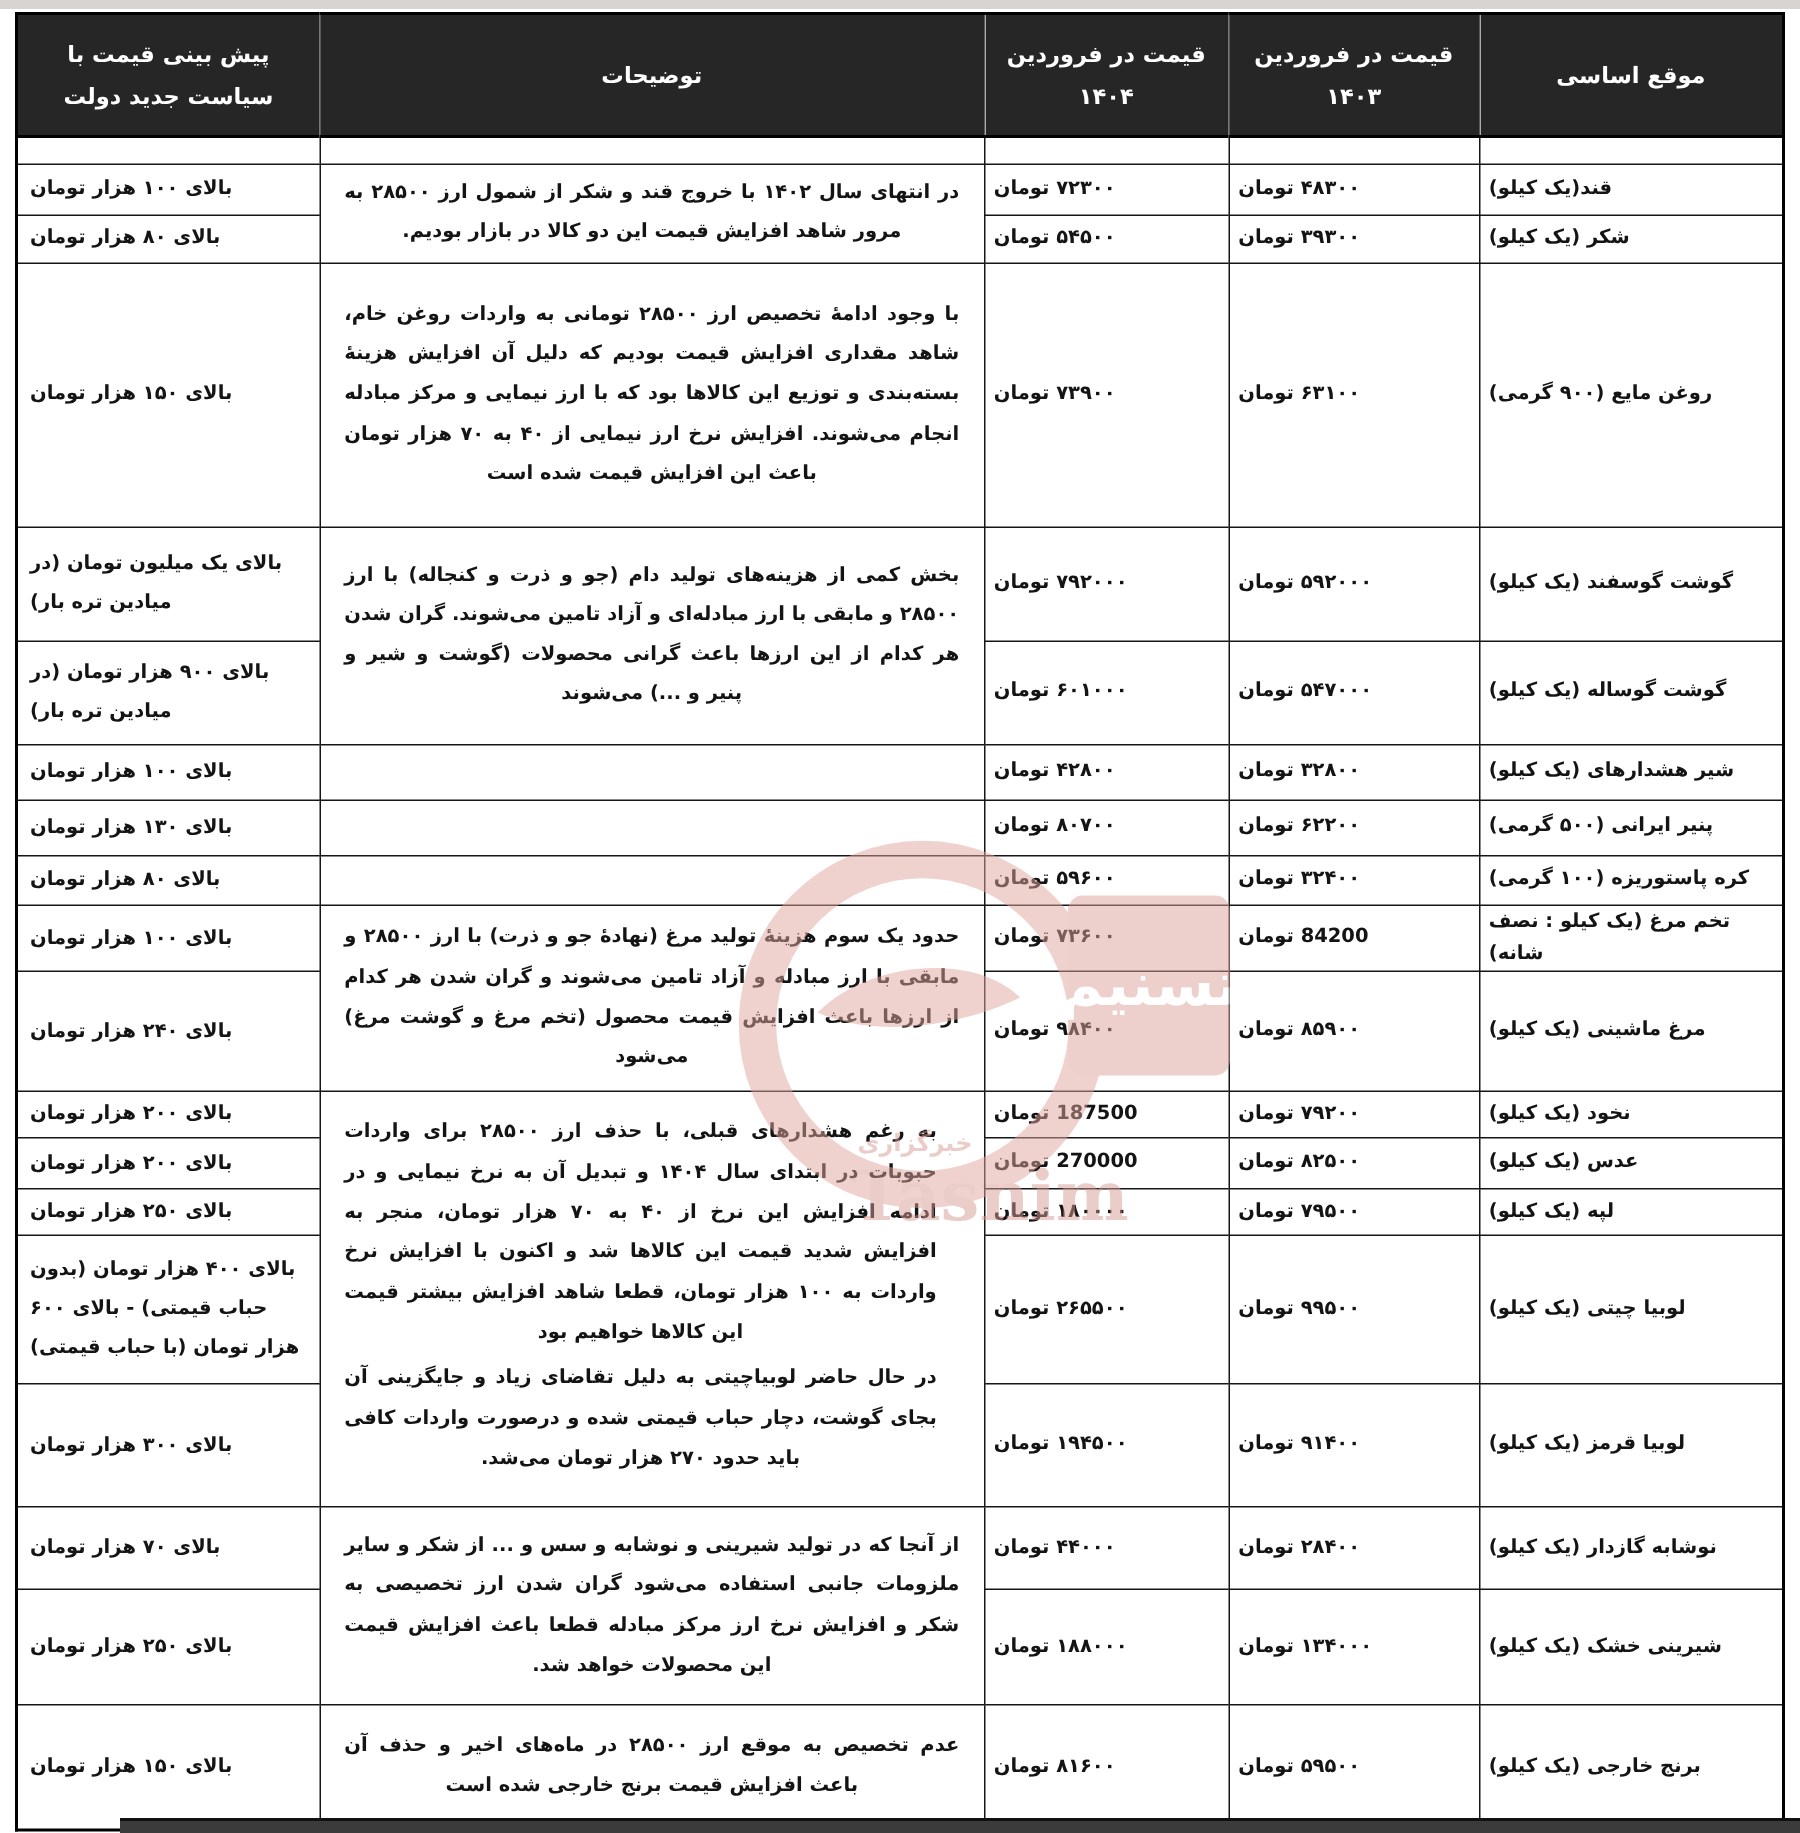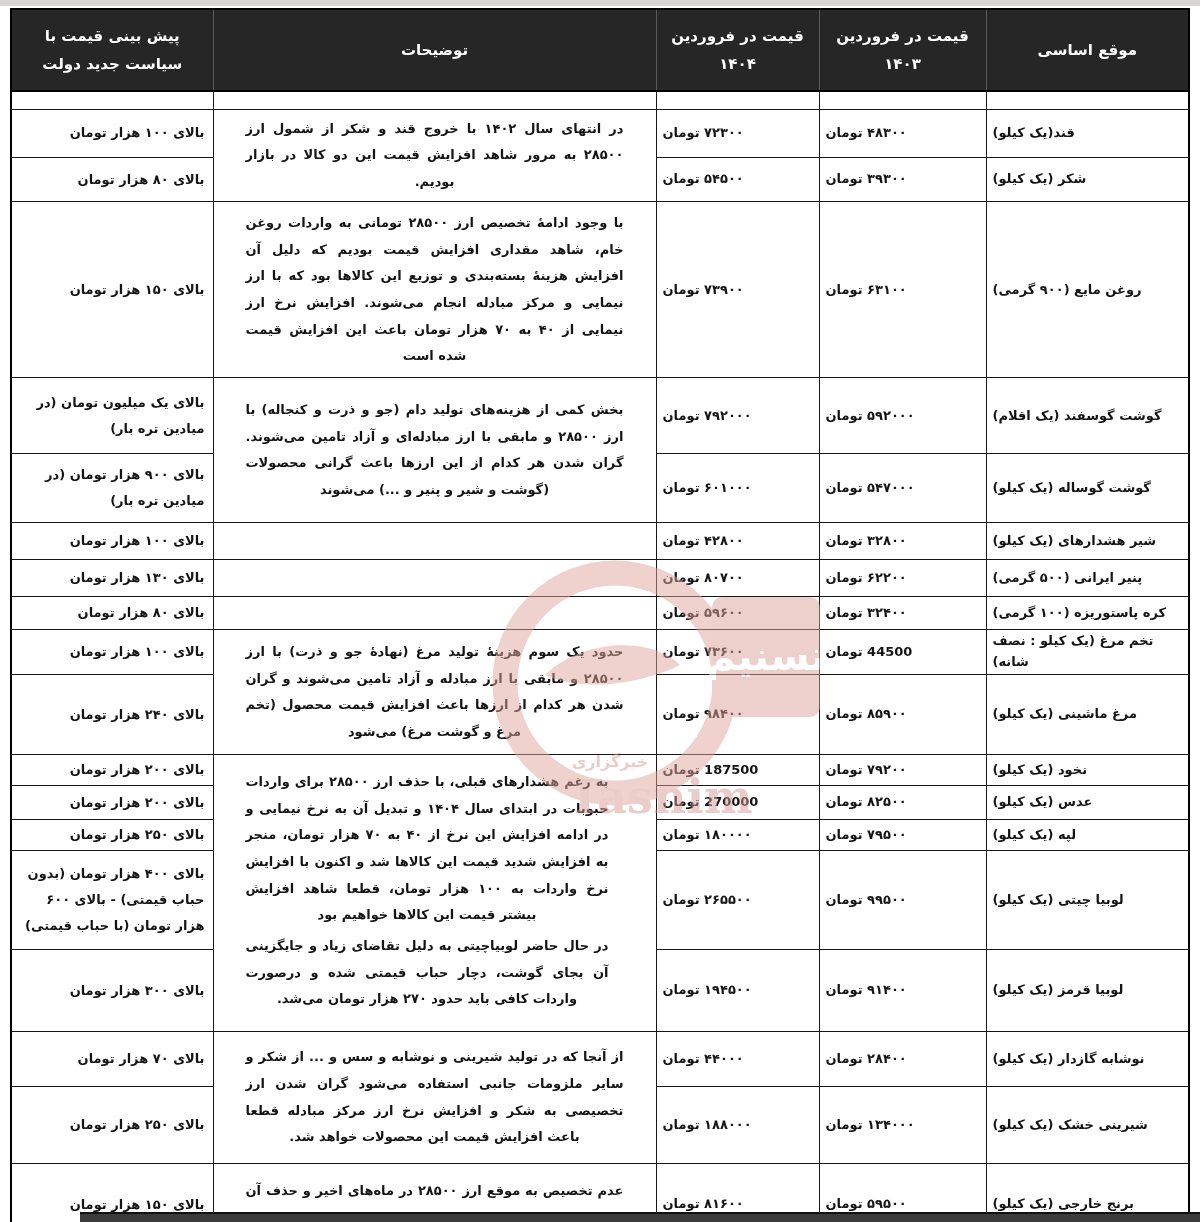--- a/index.html
+++ b/index.html
@@ -45,23 +45,23 @@
     font-size:15px;
     line-height:1.9;
     padding:4px 10px;
   }
   td.c-item,td.c-price{text-align:left;font-size:13px;line-height:1.6;}
   td.c-note{
     font-size:13px;
     line-height:2.05;
     text-align:justify;
     text-align-last:center;
-    padding:6px 32px;
-  }
-  td.c-forecast{text-align:right;font-size:13px;line-height:2;padding:2px 8px;}
+    padding:6px 16px;
+  }
+  td.c-forecast{text-align:left;font-size:13px;line-height:2;padding:2px 8px;}
   .note-p{margin:0 15px 4px 0;}
   
   tr.r0{height:18px;} tr.r1{height:34px;} tr.r2{height:28px;} tr.r3{height:176px;}
   tr.r4{height:76px;} tr.r5{height:69px;} tr.r6{height:37px;} tr.r7{height:37px;}
   tr.r8{height:33px;} tr.r9{height:43px;} tr.r10{height:80px;} tr.r11{height:30px;}
   tr.r12{height:34px;} tr.r13{height:30px;} tr.r14{height:99px;} tr.r15{height:82px;}
   tr.r16{height:55px;} tr.r17{height:77px;} tr.r18{height:83px;}
   
   .watermark{
     position:absolute;left:450px;top:545px;width:420px;height:345px;
@@ -114,21 +114,21 @@
 
     <tr class="r3">
       <td class="c-item">روغن مایع (۹۰۰ گرمی)</td>
       <td class="c-price">۶۳۱۰۰ تومان</td>
       <td class="c-price">۷۳۹۰۰ تومان</td>
       <td class="c-note">با وجود ادامهٔ تخصیص ارز ۲۸۵۰۰ تومانی به واردات روغن خام، شاهد مقداری افزایش قیمت بودیم که دلیل آن افزایش هزینهٔ بسته‌بندی و توزیع این کالاها بود که با ارز نیمایی و مرکز مبادله انجام می‌شوند. افزایش نرخ ارز نیمایی از ۴۰ به ۷۰ هزار تومان باعث این افزایش قیمت شده است</td>
       <td class="c-forecast">بالای ۱۵۰ هزار تومان</td>
     </tr>
 
     <tr class="r4">
-      <td class="c-item">گوشت گوسفند (یک اقلام)</td>
+      <td class="c-item">گوشت گوسفند (یک کیلو)</td>
       <td class="c-price">۵۹۲۰۰۰ تومان</td>
       <td class="c-price">۷۹۲۰۰۰ تومان</td>
       <td class="c-note" rowspan="2">بخش کمی از هزینه‌های تولید دام (جو و ذرت و کنجاله) با ارز ۲۸۵۰۰ و مابقی با ارز مبادله‌ای و آزاد تامین می‌شوند. گران شدن هر کدام از این ارزها باعث گرانی محصولات (گوشت و شیر و پنیر و ...) می‌شوند</td>
       <td class="c-forecast">بالای یک میلیون تومان (در میادین تره بار)</td>
     </tr>
     <tr class="r5">
       <td class="c-item">گوشت گوساله (یک کیلو)</td>
       <td class="c-price">۵۴۷۰۰۰ تومان</td>
       <td class="c-price">۶۰۱۰۰۰ تومان</td>
       <td class="c-forecast">بالای ۹۰۰ هزار تومان (در میادین تره بار)</td>
@@ -151,21 +151,21 @@
     <tr class="r8">
       <td class="c-item">کره پاستوریزه (۱۰۰ گرمی)</td>
       <td class="c-price">۳۲۴۰۰ تومان</td>
       <td class="c-price">۵۹۶۰۰ تومان</td>
       <td class="c-note"></td>
       <td class="c-forecast">بالای ۸۰ هزار تومان</td>
     </tr>
 
     <tr class="r9">
       <td class="c-item">تخم مرغ (یک کیلو : نصف شانه)</td>
-      <td class="c-price">44500 تومان</td>
+      <td class="c-price">84200 تومان</td>
       <td class="c-price">۷۳۶۰۰ تومان</td>
       <td class="c-note" rowspan="2">حدود یک سوم هزینهٔ تولید مرغ (نهادهٔ جو و ذرت) با ارز ۲۸۵۰۰ و مابقی با ارز مبادله و آزاد تامین می‌شوند و گران شدن هر کدام از ارزها باعث افزایش قیمت محصول (تخم مرغ و گوشت مرغ) می‌شود</td>
       <td class="c-forecast">بالای ۱۰۰ هزار تومان</td>
     </tr>
     <tr class="r10">
       <td class="c-item">مرغ ماشینی (یک کیلو)</td>
       <td class="c-price">۸۵۹۰۰ تومان</td>
       <td class="c-price">۹۸۴۰۰ تومان</td>
       <td class="c-forecast">بالای ۲۴۰ هزار تومان</td>
     </tr>

